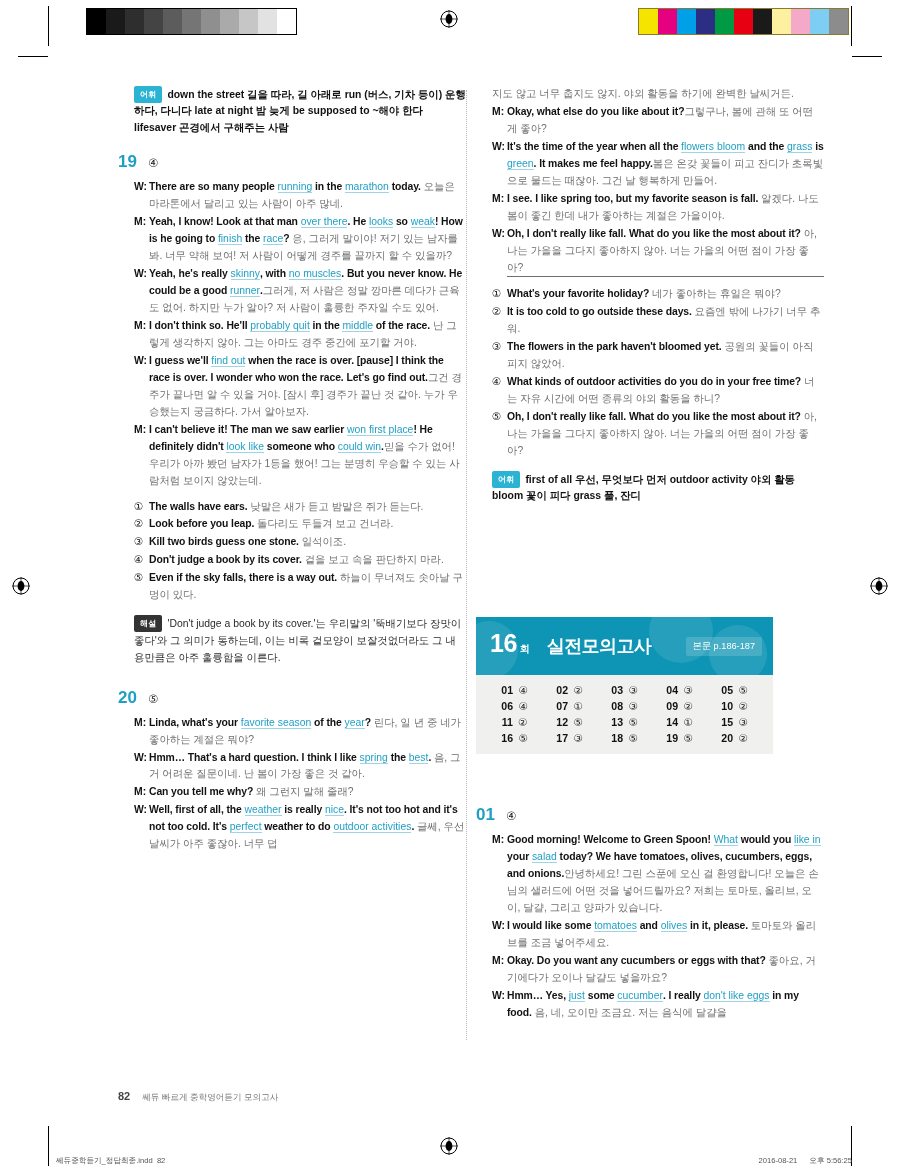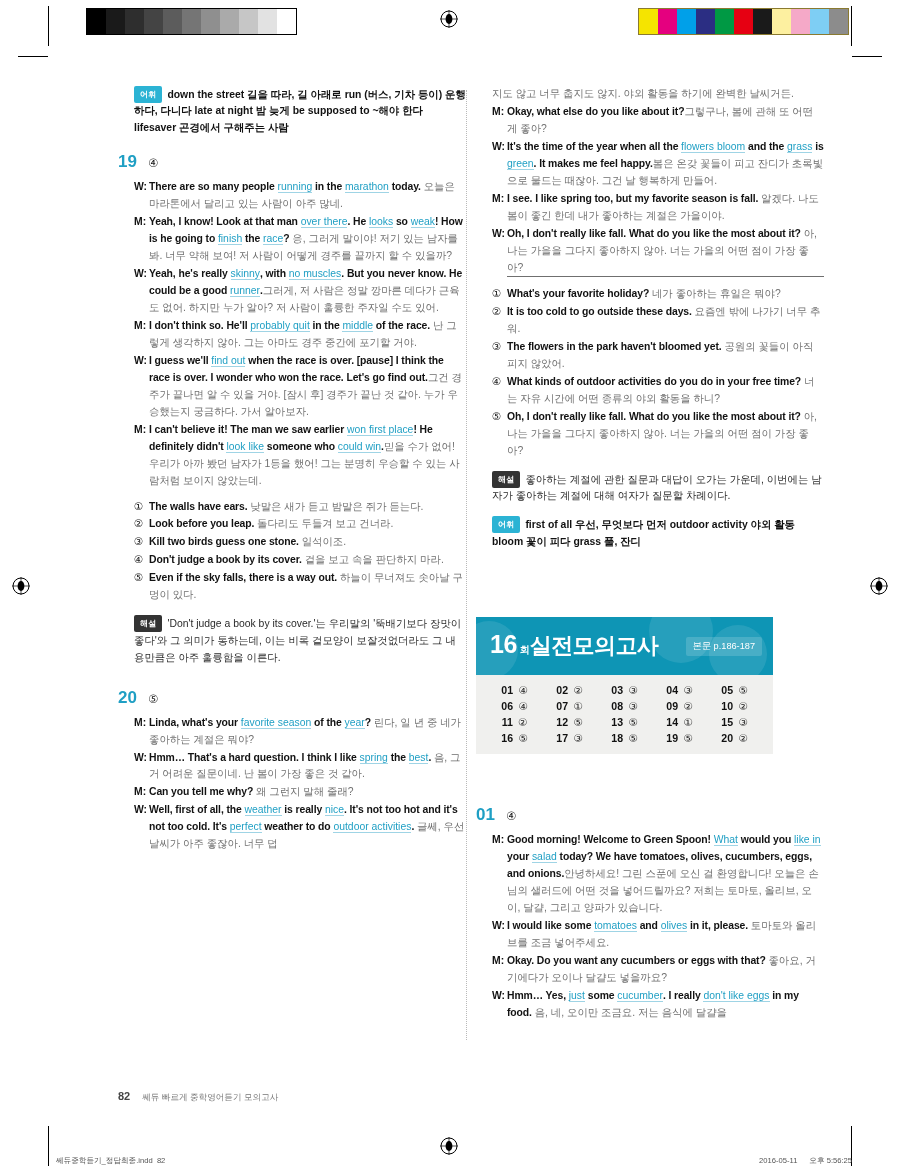--- a/index.html
+++ b/index.html
@@ -63,21 +63,21 @@
   .ak-head{position:relative;height:58px;background:#0e95b5;overflow:hidden;}
   .ak-head .deco1{position:absolute;right:60px;top:-18px;width:64px;height:64px;
      border-radius:50%;background:rgba(255,255,255,0.10);}
   .ak-head .deco2{position:absolute;right:6px;top:8px;width:58px;height:58px;
      border-radius:50%;background:rgba(255,255,255,0.10);}
   .ak-head .deco3{position:absolute;left:-16px;top:4px;width:58px;height:58px;
      border-radius:50%;background:rgba(255,255,255,0.10);}
   .ak-title{position:absolute;left:14px;top:14px;display:flex;align-items:baseline;color:#fff;}
   .ak-num{font-size:25px;font-weight:700;line-height:1;letter-spacing:-0.5px;}
   .ak-hoe{font-size:10px;font-weight:700;margin-left:3px;}
-  .ak-name{font-size:22px;font-weight:700;margin-left:0;letter-spacing:-0.6px;}
+  .ak-name{font-size:18px;font-weight:700;margin-left:17px;letter-spacing:-0.6px;}
   .ak-page{position:absolute;right:11px;top:20px;font-size:9.2px;color:#fff;
      background:rgba(255,255,255,0.16);padding:3px 7px;border-radius:2px;text-align:right;}
   .ak-grid{background:#f0f0ee;padding:9px 12px 10px 12px;
      display:grid;grid-template-columns:repeat(5,1fr);gap:4px 2px;}
   .ak-cell{display:flex;justify-content:center;align-items:baseline;gap:5px;}
   .ak-q{font-size:10.6px;font-weight:700;color:#111;}
   .ak-a{font-size:10.6px;color:#222;}
 
   
   .pg-foot{position:absolute;left:118px;bottom:68px;display:flex;align-items:baseline;gap:12px;}
@@ -288,23 +288,20 @@
           <div class="choice">
             <span class="cnum">④</span>
             <span class="ctext"><span class="en">What kinds of outdoor activities do you do in your free time?  </span><span class="kr">너는 자유 시간에 어떤 종류의 야외 활동을 하니?</span></span>
           </div>
           <div class="choice">
             <span class="cnum">⑤</span>
             <span class="ctext"><span class="en">Oh, I don't really like fall. What do you like the most about it?  </span><span class="kr">아, 나는 가을을 그다지 좋아하지 않아. 너는 가을의 어떤 점이 가장 좋아?</span></span>
           </div>
         </div>
       <div class="badgeblock">
-        <span class="badge badge-hae">해설</span><span class="expl">좋아하는 계절에 관한 질문과 대답이 오가는 가운데, 이번에는 남자가 좋아하는 계절에 대해 여자가 질문할 차례이다.</span>
-      </div>
-      <div class="badgeblock">
         <span class="badge badge-voc">어휘</span><span class="vocab-en">first of all 우선, 무엇보다 먼저   outdoor activity 야외 활동   bloom 꽃이 피다   grass 풀, 잔디</span>
       </div>
     </div>
   </div>
 
   <div class="anskey">
     <div class="ak-head">
       <div class="deco1"></div>
       <div class="deco2"></div>
       <div class="deco3"></div>
@@ -426,16 +423,16 @@
 
   <div class="pg-foot">
     <span class="pg-no">82</span>
     <span class="pg-txt">쎄듀 빠르게 중학영어듣기 모의고사</span>
   </div>
   <div class="print-foot">
     <span class="print-left">
       <span>쎄듀중학듣기_정답최종.indd</span>&nbsp;&nbsp;<span>82</span>
     </span>
     <span class="print-right">
-      <span>2016-05-11</span><span>오후 5:56:25</span>
+      <span>2016-08-21</span><span>오후 5:56:25</span>
     </span>
   </div>
 </div>
 
 </body></html>

